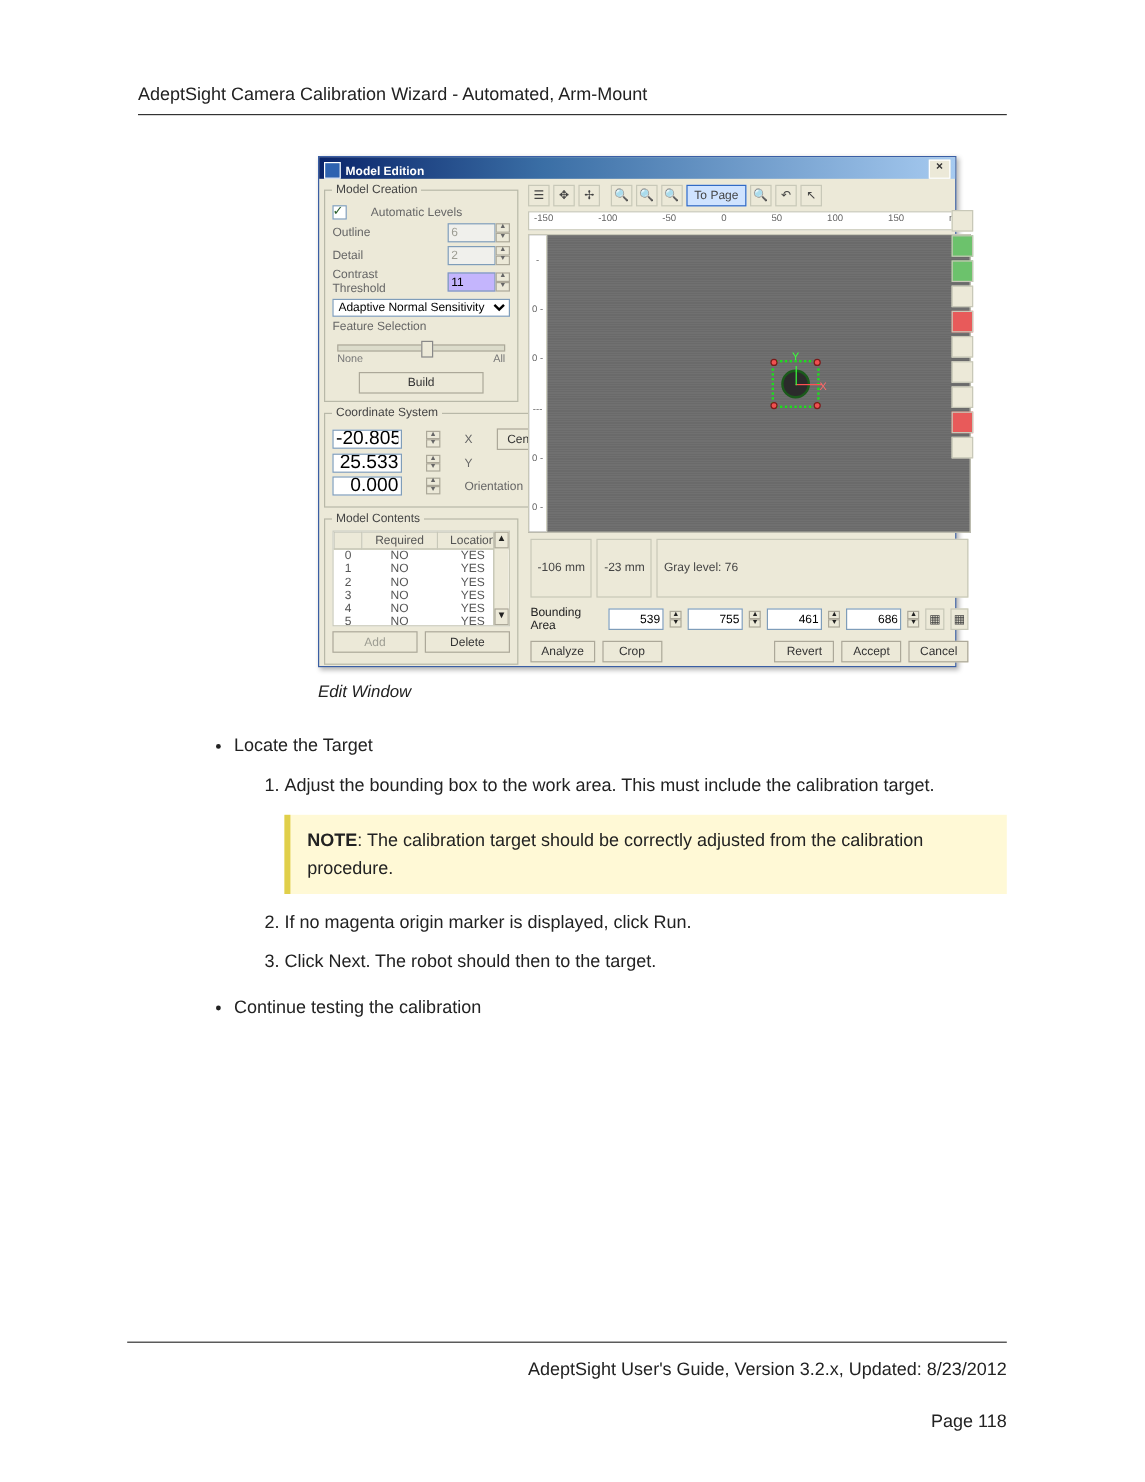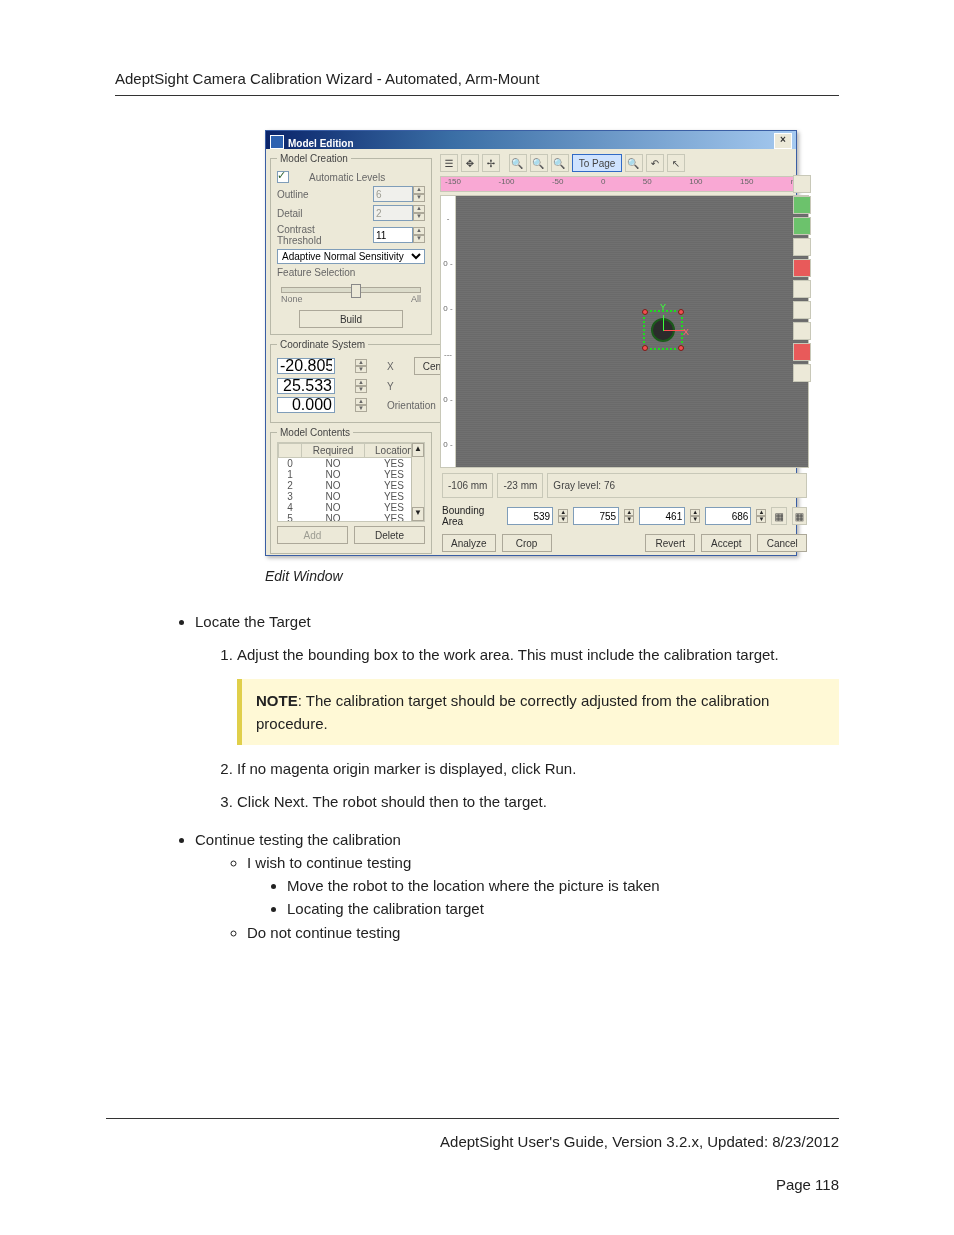--- a/index.html
+++ b/index.html
@@ -33,21 +33,21 @@
   .columns{display:flex;gap:6px;padding:4px}
   .left{width:162px;display:flex;flex-direction:column;gap:4px}
   .right{flex:1;display:flex;flex-direction:column;gap:3px}
 
   fieldset.win{border:1px solid var(--grp-border);margin:0;padding:4px 6px 6px 6px}
   fieldset.win>legend{font-size:10px;padding:0 3px;color:#444}
   .row{display:flex;align-items:center;gap:20px;margin:3px 0;font-size:10px;color:#666}
   .chk{width:10px;height:10px;border:1px solid #7f9db9;background:#fff;position:relative}
   .chk.checked::after{content:"✓";position:absolute;left:-1px;top:-3px;font-size:11px;color:#2a5f2a}
   .numfield{display:flex;align-items:stretch;margin-left:auto}
-  .numfield input{width:34px;height:14px;border:1px solid var(--field-bd);font-size:10px;padding:0 2px;background:#ffffff}
+  .numfield input{width:34px;height:14px;border:1px solid var(--field-bd);font-size:10px;padding:0 2px;background:#c4b5fd}
   .numfield input[disabled]{background:#f0f0ec;color:#9c9c92}
   .spin{width:12px;display:flex;flex-direction:column}
   .spin span{flex:1;border:1px solid #aca899;background:#ece9d8;font-size:6px;line-height:5px;text-align:center}
   select.win,input.wintxt{border:1px solid var(--field-bd);background:#fff;font-size:10px;height:15px;width:100%}
   .track{height:4px;background:#dcdccb;border:1px solid #aca899;position:relative;margin:4px 0 1px 0}
   .thumb{position:absolute;left:50%;top:-4px;width:8px;height:12px;background:#ece9d8;border:1px solid #888}
   .sl-lbl{display:flex;justify-content:space-between;font-size:9px;color:#777}
   .btn{border:1px solid #aca899;background:#ece9d8;height:18px;font-size:10px;padding:0 8px;color:#333}
   .btn:disabled{color:#9c9c92}
   .coord input{width:52px;height:14px;border:1px solid var(--field-bd);text-align:right;font-size:16px;padding:0 2px}
@@ -57,37 +57,37 @@
   table.mc td{text-align:center;padding:0 2px;color:#555}
   .mc-wrap{border:1px solid #c8c8b8;height:78px;overflow:hidden;background:#fff;position:relative}
   .mc-wrap .sb{position:absolute;right:0;top:0;bottom:0;width:12px;background:#ece9d8;border-left:1px solid #c0c0b0;display:flex;flex-direction:column;justify-content:space-between}
   .sb .ar{height:12px;border:1px solid #aca899;font-size:8px;text-align:center;line-height:10px}
 
   
   .rtoolbar{display:flex;align-items:center;gap:3px;padding:1px 2px}
   .tb{width:16px;height:16px;border:1px solid #c8c8b8;background:#ece9d8;display:flex;align-items:center;justify-content:center;font-size:10px;color:#444}
   .tb.active{border:1px solid #316ac5;background:#cfe3ff}
   .tb.sep{border:none;width:3px;background:transparent}
-  .scale{height:14px;border:1px solid #c8c8b8;background:#f9a8d4;position:relative;margin:0 2px}
+  .scale{height:14px;border:1px solid #c8c8b8;background:#ffffff;position:relative;margin:0 2px}
   .scale .ticks{position:absolute;left:0;right:0;top:0;bottom:0;display:flex;justify-content:space-between;font-size:8px;color:#666;padding:0 4px;align-items:flex-start}
   .viewport{flex:1;border:1px solid #c8c8b8;background:#6b6b6b;background-image:repeating-linear-gradient(0deg,#6a6a6a 0 1px,#707070 1px 2px);position:relative;height:186px;margin:0 2px}
   .vp-left{position:absolute;left:0;top:0;bottom:0;width:14px;background:#fff;border-right:1px solid #d0d0c0;font-size:8px;color:#666;display:flex;flex-direction:column;justify-content:space-around;align-items:center}
   .target{position:absolute;left:55%;top:42%;width:36px;height:36px;border:2px dotted #1fdc1f}
   .target .ring{position:absolute;inset:6px;border:2px solid #1b5a1b;border-radius:50%;background:#2b2b2b}
   .target .dot{position:absolute;width:4px;height:4px;background:#f05050;border:1px solid #7a1a1a;border-radius:50%}
   .target .xaxis{position:absolute;left:50%;top:50%;width:22px;height:1px;background:#ff5151}
   .target .xlbl{position:absolute;left:100%;top:42%;color:#ff6b6b;font-size:9px;margin-left:2px}
   .target .yaxis{position:absolute;left:50%;top:8%;width:1px;height:16px;background:#3cff3c}
   .target .ylbl{position:absolute;left:50%;top:-10px;color:#3cff3c;font-size:9px;margin-left:-3px}
   .rpanel{position:absolute;right:2px;top:22px;width:16px;display:flex;flex-direction:column;gap:3px}
   .rb{width:16px;height:16px;border:1px solid #c8c8b8;background:#ece9d8}
   .rb.red{background:#e85a5a}
   .rb.g{background:#6cc26c}
   .readout{display:flex;align-items:center;gap:4px;margin:2px 4px;font-size:10px;color:#444}
-  .ro-box{border:1px solid #c8c8b8;background:#ece9d8;height:15px;padding:4px 5px;display:flex;align-items:center}
+  .ro-box{border:1px solid #c8c8b8;background:#ece9d8;height:15px;padding:16px 5px;display:flex;align-items:center}
   .barow{display:flex;align-items:center;gap:5px;margin:2px 4px;font-size:10px}
   .barow input{width:40px;height:14px;border:1px solid var(--field-bd);text-align:right;font-size:10px}
   .msgbox{border:1px solid #c8c8b8;background:#fff;height:68px;margin:2px 4px;position:relative}
   .msgbox .hdr{position:absolute;left:0;right:0;top:0;height:14px;border-bottom:1px solid #d0d0c0;background:#ece9d8;text-align:center;font-size:10px;line-height:14px}
   .btnrow{display:flex;gap:6px;justify-content:flex-end;margin:2px 4px}
   .btnrow .btn{min-width:50px}
   .btnrow .gap{flex:1}
 </style>
 </head>
 <body>
@@ -363,29 +363,20 @@
             <b>NOTE</b><span>: </span>The calibration target should be correctly adjusted from the calibration procedure.
           </div>
         </li>
         <li>
           <span>If no magenta origin marker is displayed, click Run.</span>
         </li>
         <li>Click Next. The robot should then to the target.</li>
       </ol>
     </li>
     <li><span>Continue testing the calibration</span>
-      <ul class="sub">
-        <li><span>I wish to continue testing</span>
-          <ul class="disc">
-            <li>Move the robot to the location where the picture is taken</li>
-            <li>Locating the calibration target</li>
-          </ul>
-        </li>
-        <li>Do not continue testing</li>
-      </ul>
     </li>
   </ul>
 
   <div class="footer-wrap">
     <hr class="footer-rule">
     <div>AdeptSight User's Guide,  Version 3.2.x, Updated: 8/23/2012</div>
     <div class="pgnum">Page 118</div>
   </div>
 </div>
 

